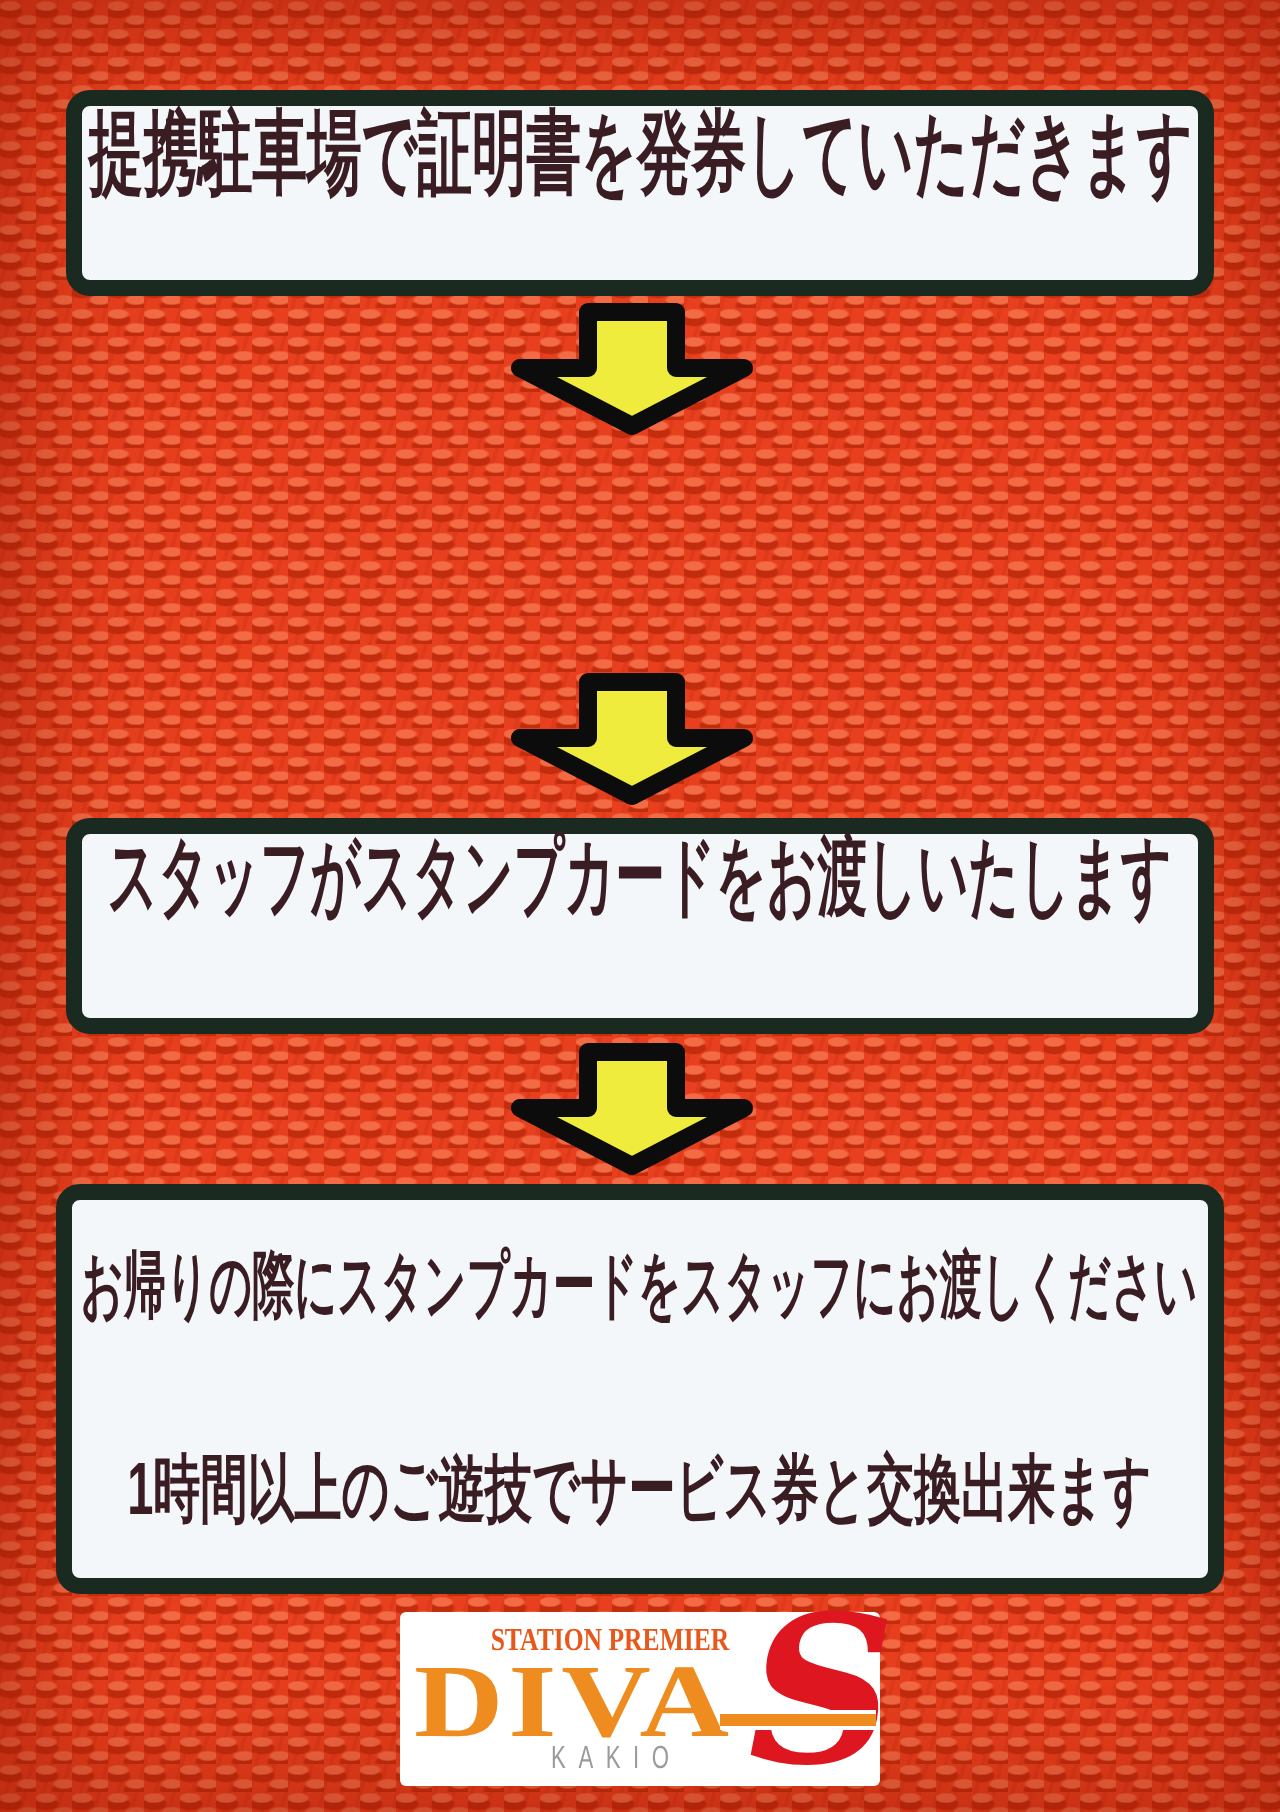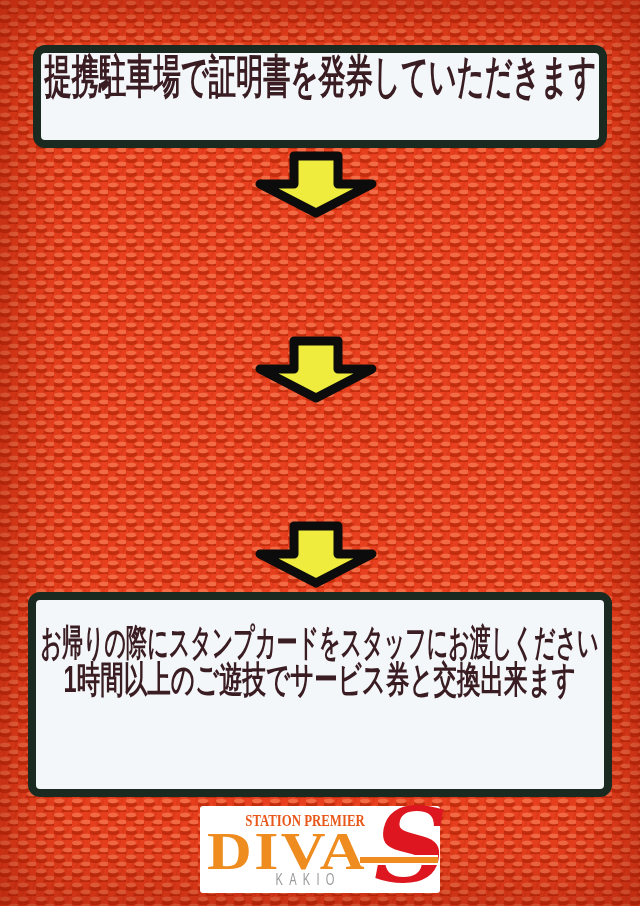--- a/index.html
+++ b/index.html
@@ -24,21 +24,21 @@
     position:absolute;left:33px;width:574px;
     background:var(--box-bg,#f4f7f9);
     border:8px solid var(--box-border,#1a2a21);
     border-radius:12px;
     box-sizing:border-box;
     display:flex;flex-direction:column;align-items:center;justify-content:flex-start;
   }
   #box1{top:45px;height:103px;}
   #box2{top:222px;height:109px;}
   #box3{top:409px;height:108px;}
-  #box4{left:28px;width:584px;top:592px;height:205px;padding:24px 0 26px 0;}
+  #box4{left:28px;width:584px;top:592px;height:205px;justify-content:space-between;padding:24px 0 26px 0;}
 
   .step-text{
     font-weight:bold;
     color:var(--step-text,#3a1d23);
     white-space:nowrap;
     line-height:1;
     transform-origin:50% 50%;
   }
   #box1 .step-text{font-size:46px;}
   #box2 .step-text{font-size:46px;}
@@ -99,20 +99,23 @@
     </svg>
   </div>
 
 
   <div class="arrow" id="arrow2">
     <svg viewBox="0 0 136 68" aria-hidden="true">
       <path d="M46 5 L90 5 L90 33 L124 33 L68 62 L12 33 L46 33 Z" fill="#efec3e" stroke="#0c0c0c" stroke-width="9" stroke-linejoin="round"></path>
     </svg>
   </div>
 
+  <div class="step-box" id="box3">
+    <div class="step-text" style="transform: scaleX(0.564);">スタッフがスタンプカードをお渡しいたします</div>
+  </div>
 
   <div class="arrow" id="arrow3">
     <svg viewBox="0 0 136 68" aria-hidden="true">
       <path d="M46 5 L90 5 L90 33 L124 33 L68 62 L12 33 L46 33 Z" fill="#efec3e" stroke="#0c0c0c" stroke-width="9" stroke-linejoin="round"></path>
     </svg>
   </div>
 
   <div class="step-box" id="box4">
     <div class="step-text" style="transform: scaleX(0.569);">お帰りの際にスタンプカードをスタッフにお渡しください</div>
     <div class="step-text" style="transform: scaleX(0.636);">1時間以上のご遊技でサービス券と交換出来ます</div>

